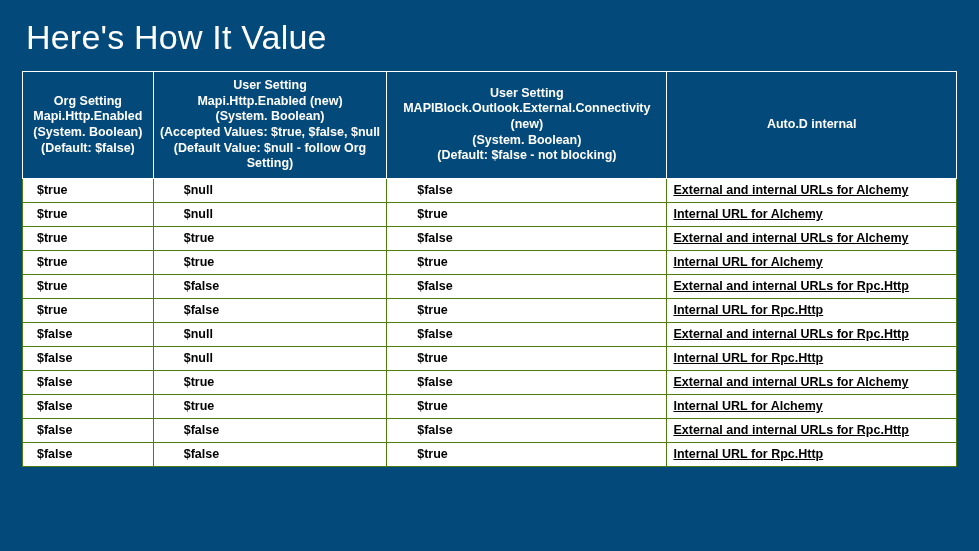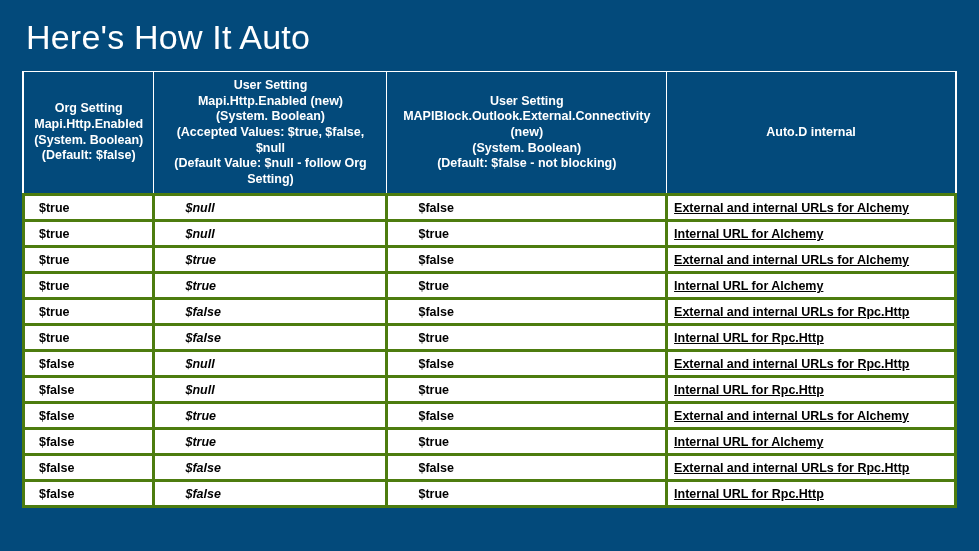--- a/index.html
+++ b/index.html
@@ -49,37 +49,37 @@
     vertical-align: middle;
     border: 1.5px solid #ffffff;
     font-family: "Segoe UI", Arial, sans-serif;
   }
   td {
     background: #ffffff;
     color: #000000;
     font-size: 12.5px;
     font-weight: 700;
     padding: 4.5px 10px;
-    border: 3px solid #4d7c0f;
+    border: 1px solid #4d7c0f;
     text-align: left;
     vertical-align: middle;
     font-family: "Segoe UI", Arial, sans-serif;
     white-space: nowrap;
     overflow: hidden;
   }
   td.col0 { text-align: left; padding-left: 14px; }
-  td.col1 { padding-left: 30px; font-style: italic; }
+  td.col1 { padding-left: 30px; }
   td.col2 { padding-left: 30px; }
   td.col3 { padding-left: 6px; text-decoration: underline; }
 </style>
 </head>
 <body>
 
 <div class="slide">
-  <h1 class="title">Here's How It Auto</h1>
+  <h1 class="title">Here's How It Value</h1>
 
   <div class="table-wrap">
     <table>
       <colgroup>
         <col class="c0">
           <col class="c1">
           <col class="c2">
           <col class="c3">
       </colgroup>
       <thead>

